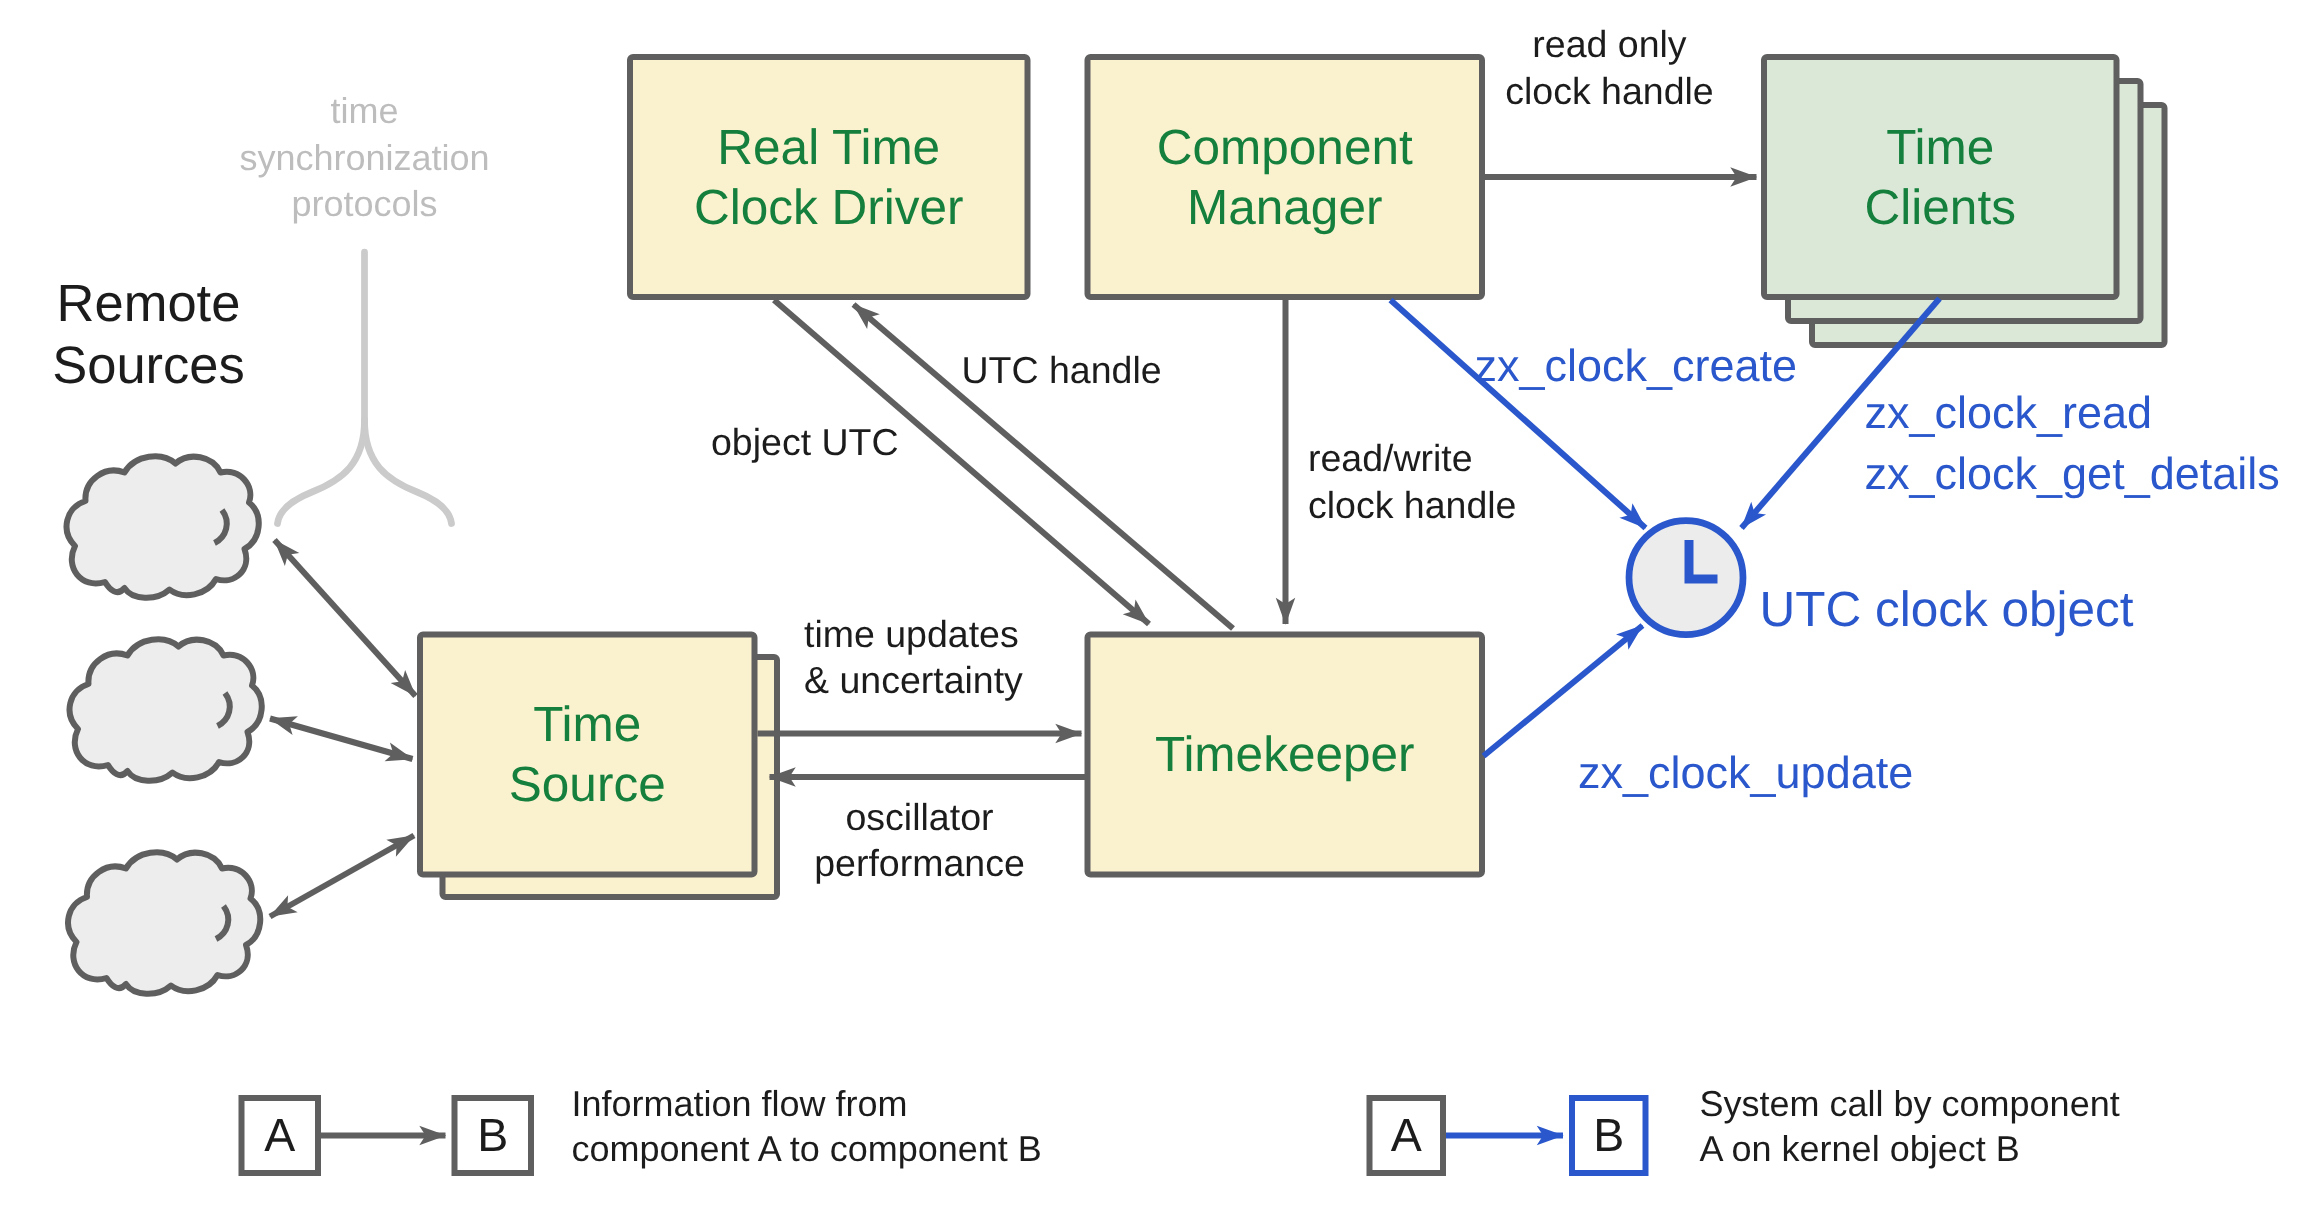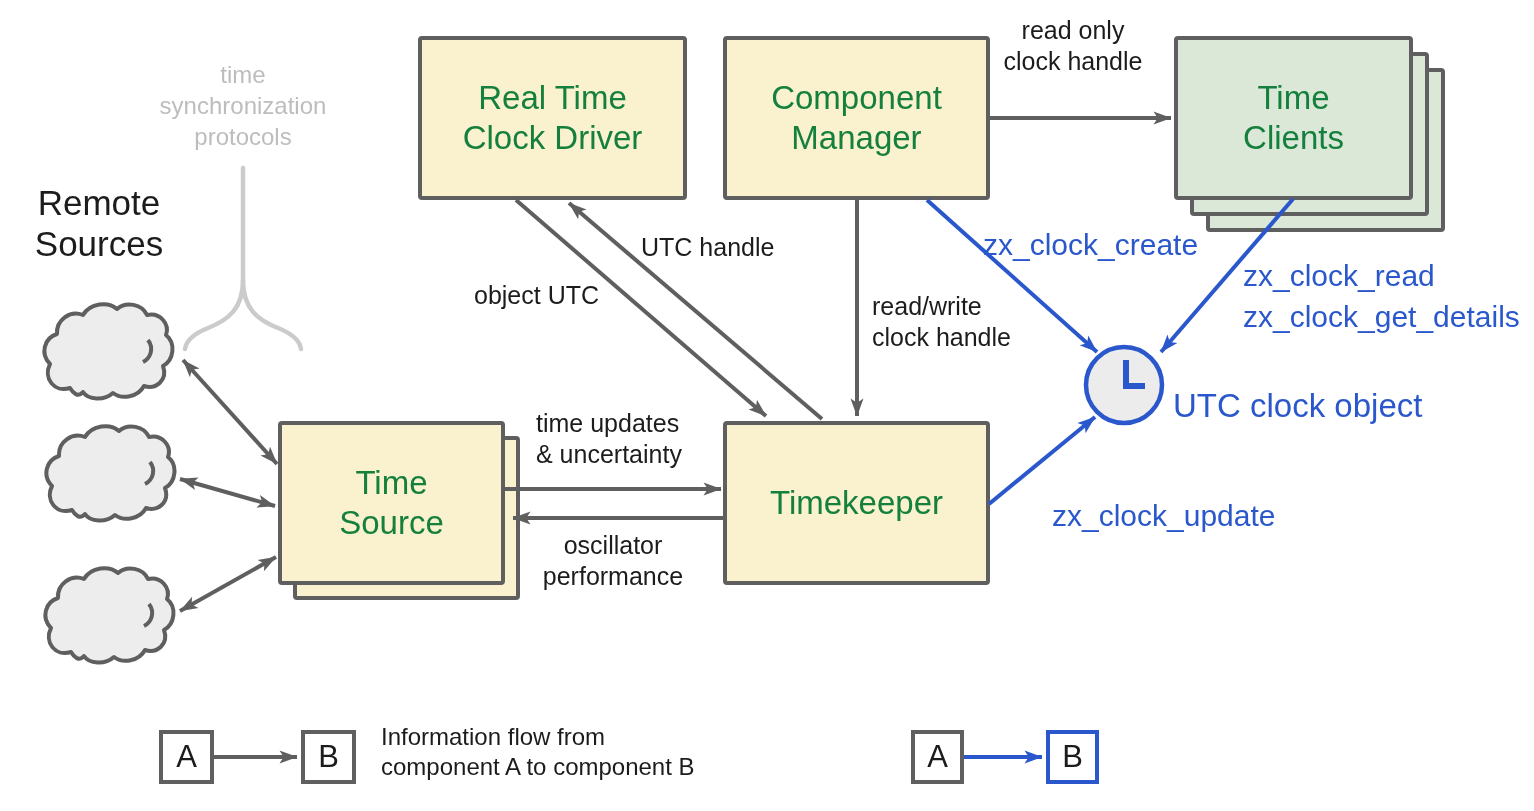--- a/index.html
+++ b/index.html
@@ -161,14 +161,16 @@
 zx_clock_get_details</div>
   <div class="lbl zx blue" id="lbl-zx-update">zx_clock_update</div>
   <div class="lbl blue" id="lbl-utc-clock">UTC clock object</div>
 
   <div class="legend-letter" id="lbl-leg-a1">A</div>
   <div class="legend-letter" id="lbl-leg-b1">B</div>
   <div class="legend-letter" id="lbl-leg-a2">A</div>
   <div class="legend-letter blue" id="lbl-leg-b2">B</div>
   <div class="lbl legend-text" id="lbl-leg-flow">Information flow from
 component A to component B</div>
+  <div class="lbl legend-text" id="lbl-leg-call">System call by component
+A on kernel object B</div>
 
 </div>
 
 </body></html>

